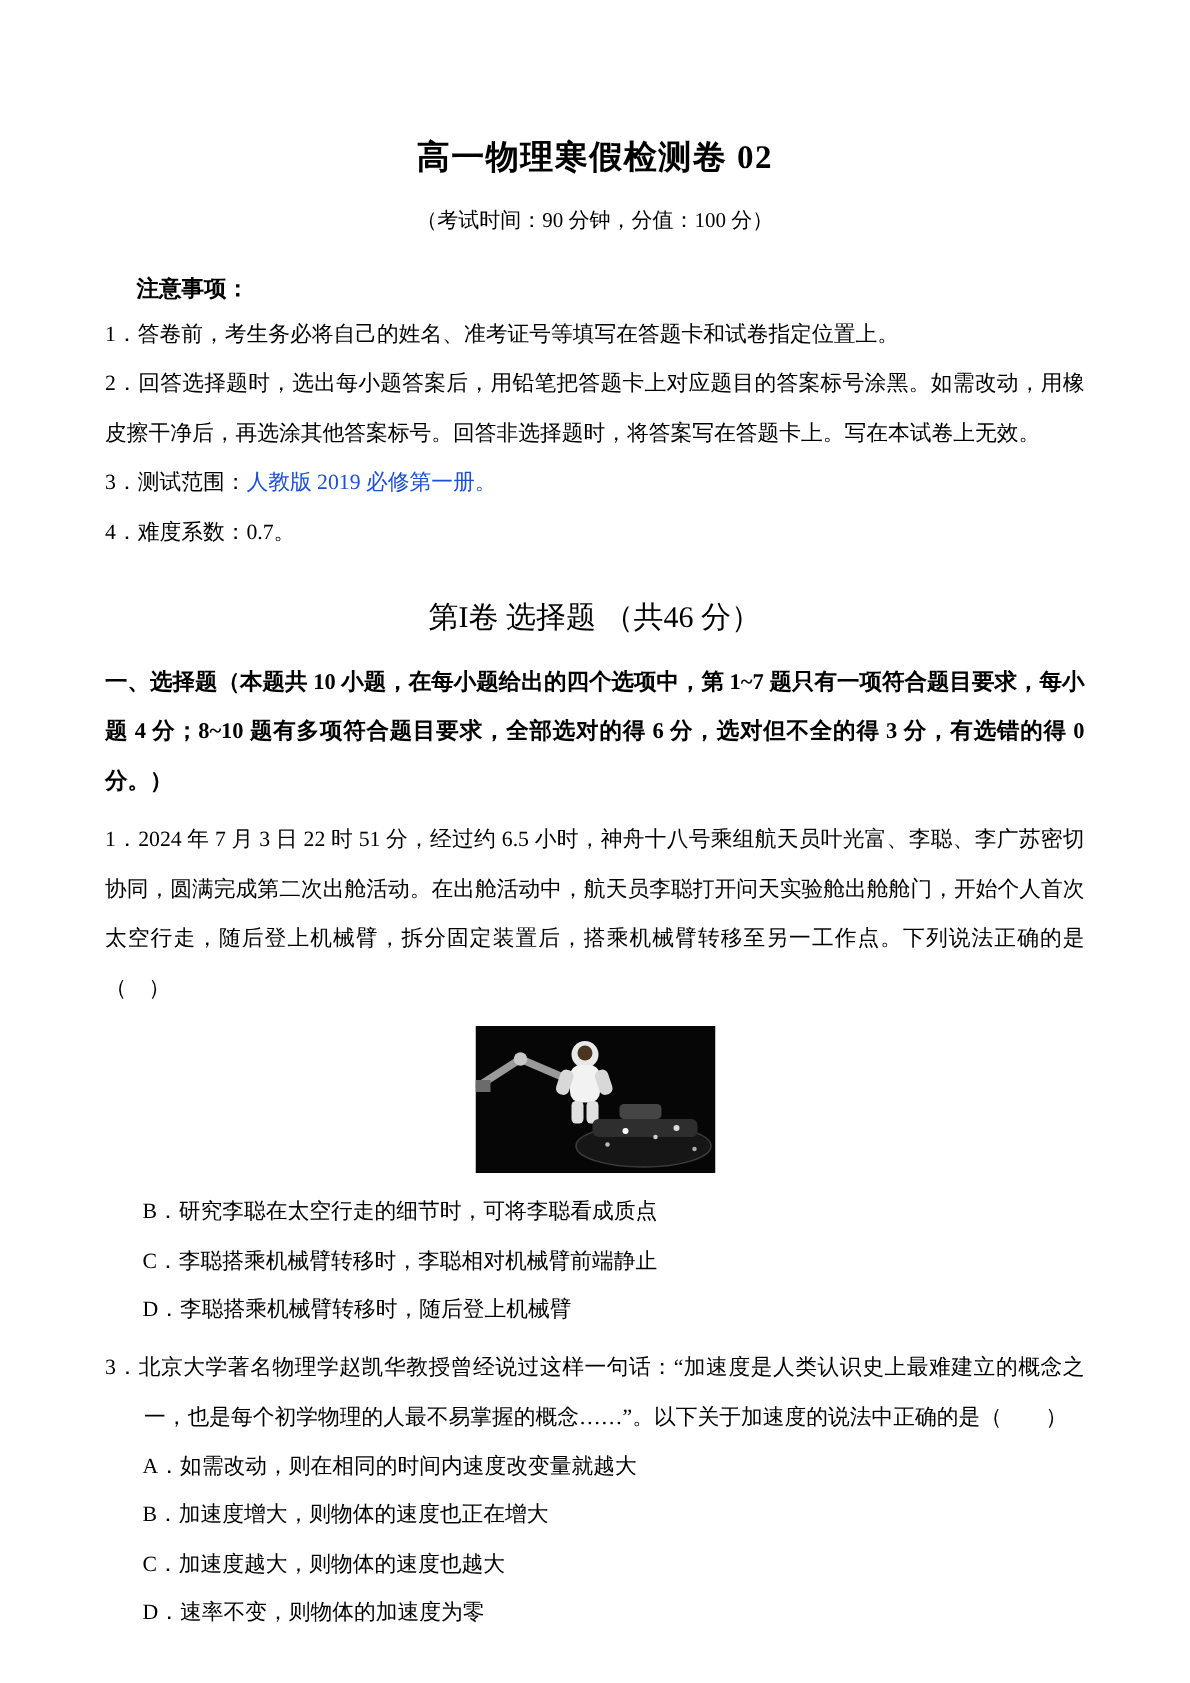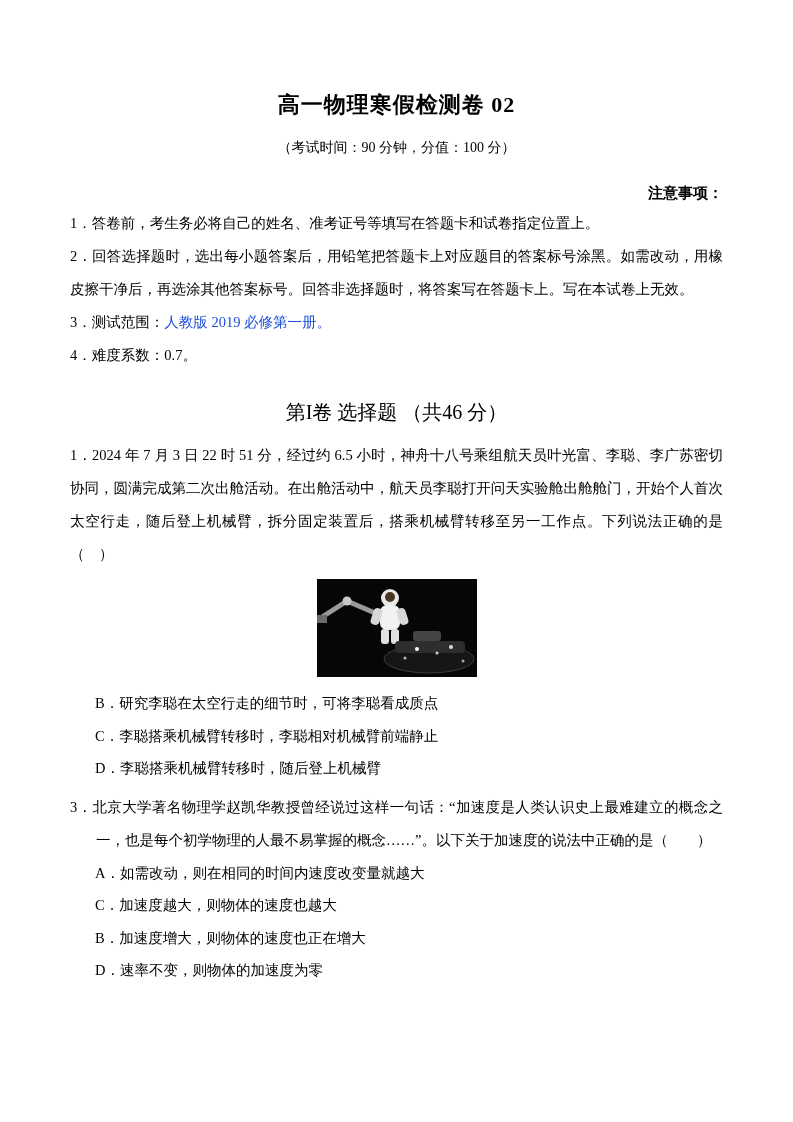--- a/index.html
+++ b/index.html
@@ -26,21 +26,20 @@
     font-size: 14px;
     margin-top: 17px;
     line-height: 22px;
   }
   .notice-heading {
     font-weight: 700;
     font-size: 15px;
     margin-top: 20px;
     padding-left: 21px;
     line-height: 28px;
-    text-align: right;
   }
   .note {
     font-size: 14.5px;
     line-height: 33px;
     text-align: justify;
   }
   .red { color: #1d4ed8; }
   .section-title {
     text-align: center;
     font-size: 20px;
@@ -86,20 +85,21 @@
 
   <div class="notice-heading">注意事项：</div>
 
   <p class="note">1．答卷前，考生务必将自己的姓名、准考证号等填写在答题卡和试卷指定位置上。</p>
   <p class="note">2．回答选择题时，选出每小题答案后，用铅笔把答题卡上对应题目的答案标号涂黑。如需改动，用橡皮擦干净后，再选涂其他答案标号。回答非选择题时，将答案写在答题卡上。写在本试卷上无效。</p>
   <p class="note"><span>3．测试范围：</span><span class="red">人教版 2019 必修第一册。</span></p>
   <p class="note">4．难度系数：0.7。</p>
 
   <div class="section-title">第I卷 选择题 （共46 分）</div>
 
+  <p class="intro">一、选择题（本题共 10 小题，在每小题给出的四个选项中，第 1~7 题只有一项符合题目要求，每小题 4 分；8~10 题有多项符合题目要求，全部选对的得 6 分，选对但不全的得 3 分，有选错的得 0 分。）</p>
 
   <p class="question">1．2024 年 7 月 3 日 22 时 51 分，经过约 6.5 小时，神舟十八号乘组航天员叶光富、李聪、李广苏密切协同，圆满完成第二次出舱活动。在出舱活动中，航天员李聪打开问天实验舱出舱舱门，开始个人首次太空行走，随后登上机械臂，拆分固定装置后，搭乘机械臂转移至另一工作点。下列说法正确的是（　）</p>
 
   <div class="q-image-wrap">
     <svg class="q-image" width="160" height="98" viewBox="0 0 160 98" xmlns="http://www.w3.org/2000/svg">
       <rect width="160" height="98" fill="#060606"></rect>
 
       <path d="M2,40 L30,22 L58,34" stroke="#9a9a9a" stroke-width="5" fill="none" stroke-linecap="round"></path>
       <circle cx="30" cy="22" r="4.5" fill="#c8c8c8"></circle>
       <rect x="0" y="36" width="10" height="8" fill="#6b6b6b"></rect>
@@ -123,17 +123,17 @@
     </svg>
   </div>
 
   <p class="option">B．研究李聪在太空行走的细节时，可将李聪看成质点</p>
   <p class="option">C．李聪搭乘机械臂转移时，李聪相对机械臂前端静止</p>
   <p class="option">D．李聪搭乘机械臂转移时，随后登上机械臂</p>
 
   <p class="question hanging">3．北京大学著名物理学赵凯华教授曾经说过这样一句话：“加速度是人类认识史上最难建立的概念之一，也是每个初学物理的人最不易掌握的概念……”。以下关于加速度的说法中正确的是（　　）</p>
 
   <p class="option">A．如需改动，则在相同的时间内速度改变量就越大</p>
+  <p class="option">B．加速度增大，则物体的速度也正在增大</p>
   <p class="option">C．加速度越大，则物体的速度也越大</p>
-  <p class="option">B．加速度增大，则物体的速度也正在增大</p>
   <p class="option">D．速率不变，则物体的加速度为零</p>
 
 </div>
 
 </body></html>

